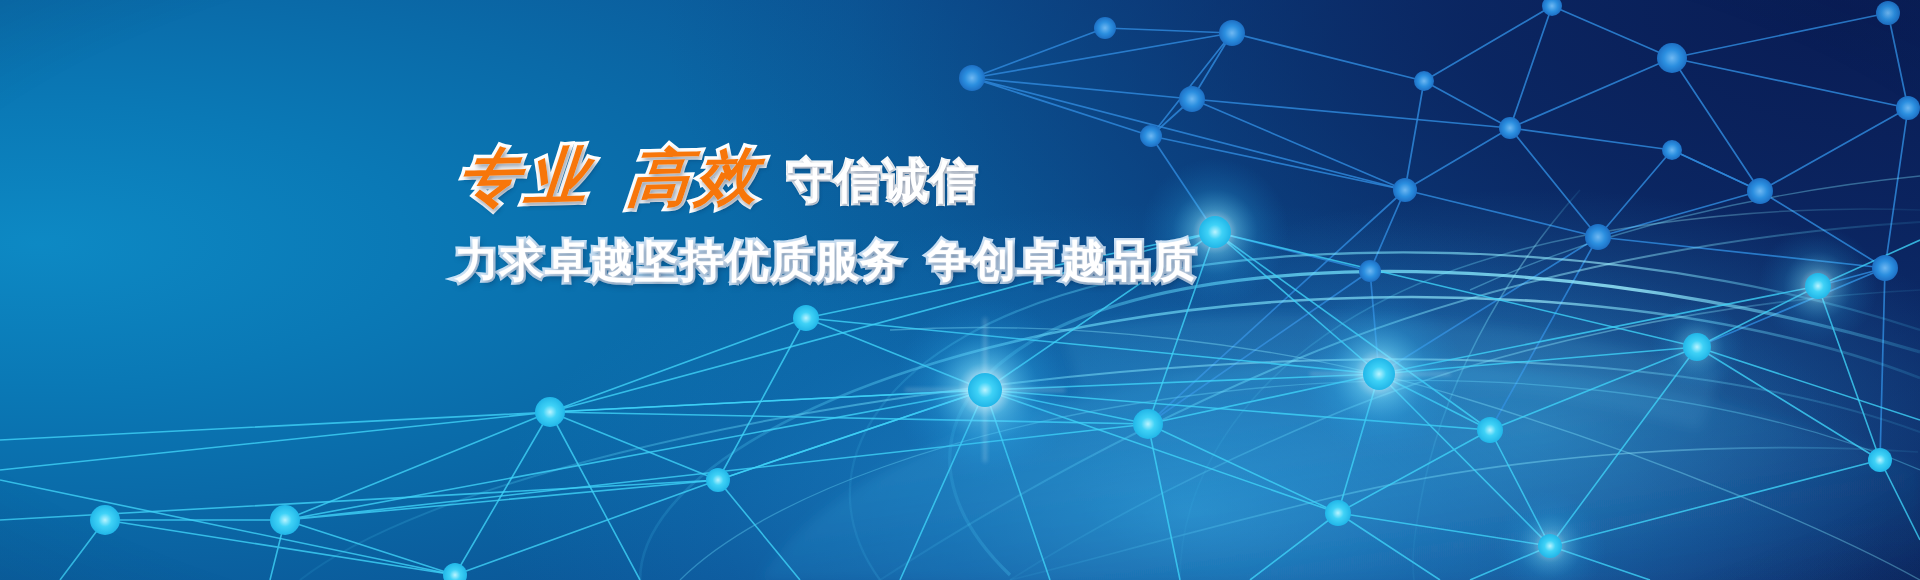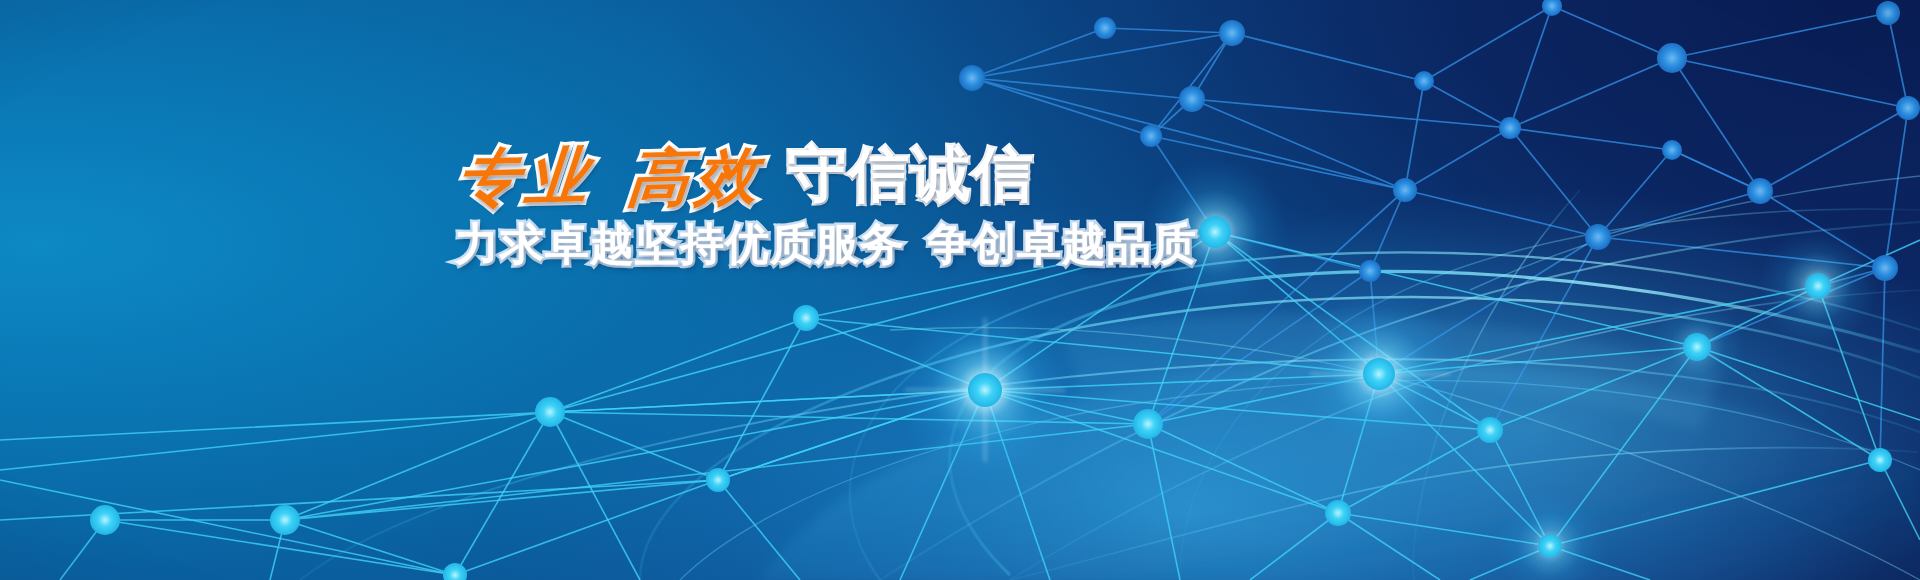--- a/index.html
+++ b/index.html
@@ -81,33 +81,33 @@
       2px 3px 5px rgba(3,26,62,0.45);
     transform: skewX(-6deg) rotate(-1.4deg);
     transform-origin: left bottom;
   }
   #headline-brush-1 { margin-right: 34px; }
   #headline-brush-2 { margin-right: 26px; }
 
   .hei {
     font-family: "DejaVu Sans", "Liberation Sans", sans-serif;
     font-weight: 700;
-    font-size: 60px;
+    font-size: 46px;
     letter-spacing: 2px;
     color: #ffffff;
     -webkit-text-stroke: 4px rgba(255,255,255,0.98);
     paint-order: stroke fill;
     text-shadow: 1px 2px 4px rgba(4,30,70,0.48);
     position: relative;
     bottom: 6px;
   }
 
   #subline {
-    margin-top: 14px;
-    font-family: Liberation Mono, monospace;
+    margin-top: 28px;
+    font-family: Liberation Sans, sans-serif;
     font-weight: 700;
     font-size: 44px;
     letter-spacing: 1px;
     line-height: 1.06;
     white-space: nowrap;
     color: #ffffff;
     -webkit-text-stroke: 5px rgba(220,238,255,0.92);
     paint-order: stroke fill;
     text-shadow:
       0 0 2px rgba(255,255,255,0.9),

